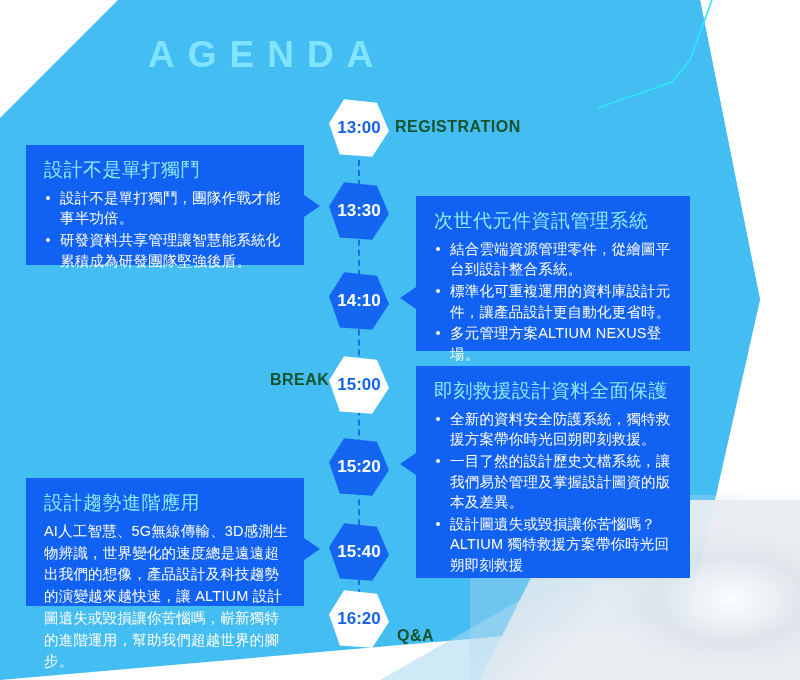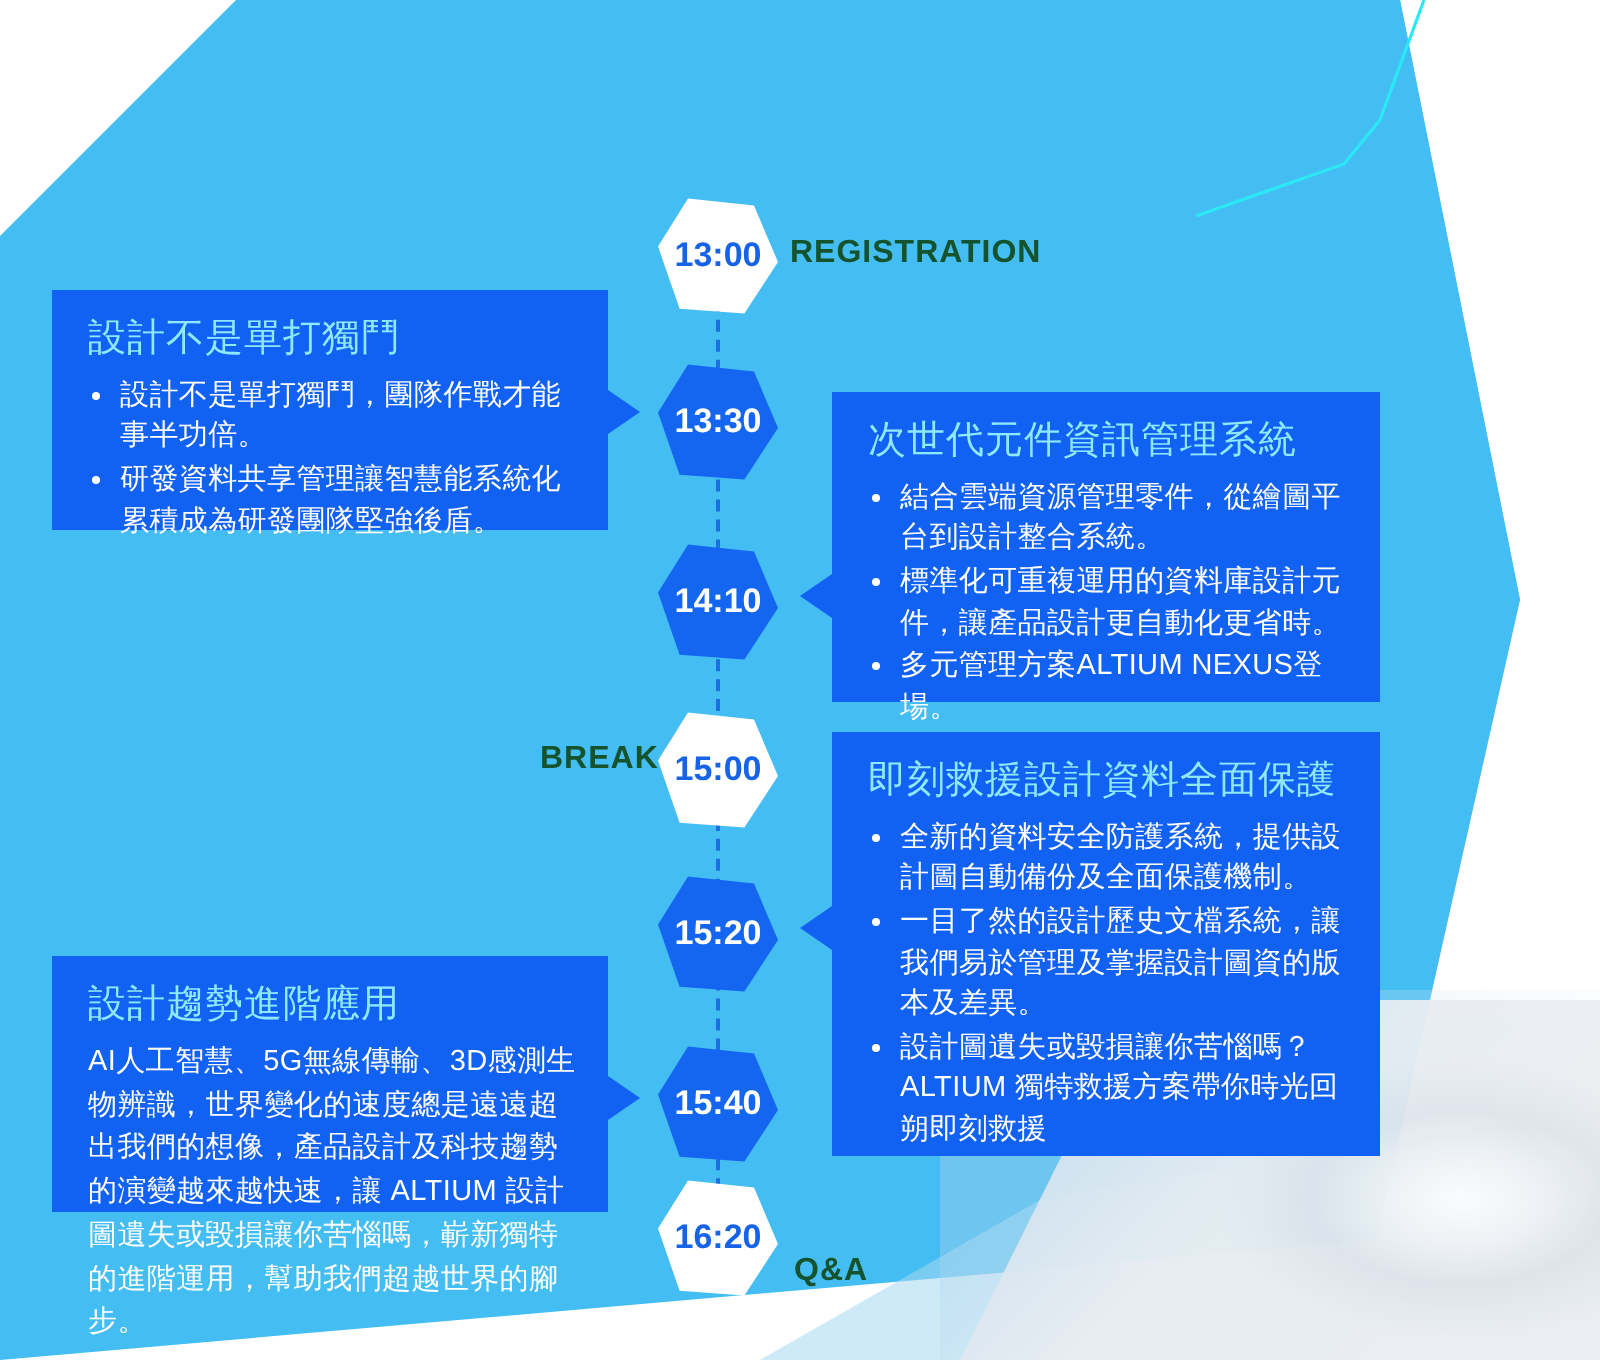--- a/index.html
+++ b/index.html
@@ -90,20 +90,21 @@
   <svg class="bg-svg" viewBox="0 0 800 680">
     <polygon points="0,118 118,0 700,0 760,300 688,620 0,680" fill="#44BDF2"></polygon>
     <polygon points="640,0 700,0 760,300 700,430 662,120" fill="#44BDF2"></polygon>
     <polyline points="598,108 672,82 690,60 712,0" fill="none" stroke="#2BE8F5" stroke-width="1.6"></polyline>
     <polygon points="520,600 760,560 800,600 800,680 380,680" fill="#A8D8F0" opacity="0.55"></polygon>
   </svg>
 
   <div class="photo-block"></div>
   <div class="photo-veil"></div>
 
+  <div class="agenda-title">AGENDA</div>
 
   <div class="tl-dash"></div>
 
   <div class="hex white" style="left:329px;top:98px;">
     <span>13:00</span>
   </div>
   <div class="side-label" style="left:395px;top:118px;">REGISTRATION</div>
 
   <div class="hex blue" style="left:329px;top:181px;">
     <span>13:30</span>
@@ -146,21 +147,21 @@
       <li>結合雲端資源管理零件，從繪圖平台到設計整合系統。</li>
       <li>標準化可重複運用的資料庫設計元件，讓產品設計更自動化更省時。</li>
       <li>多元管理方案ALTIUM NEXUS登場。</li>
     </ul>
   </div>
   <div class="arrow left" style="left:400px;top:287px;"></div>
 
   <div class="card" style="left:416px;top:366px;width:274px;height:212px;">
     <h3>即刻救援設計資料全面保護</h3>
     <ul>
-      <li>全新的資料安全防護系統，提供設計圖自動備份及全面保護機制。</li>
+      <li>全新的資料安全防護系統，獨特救援方案帶你時光回朔即刻救援。</li>
       <li>一目了然的設計歷史文檔系統，讓我們易於管理及掌握設計圖資的版本及差異。</li>
       <li>設計圖遺失或毀損讓你苦惱嗎？ALTIUM 獨特救援方案帶你時光回朔即刻救援</li>
     </ul>
   </div>
   <div class="arrow left" style="left:400px;top:453px;"></div>
 
   <div class="card" style="left:26px;top:478px;width:278px;height:128px;">
     <h3>設計趨勢進階應用</h3>
     <p>AI人工智慧、5G無線傳輸、3D感測生物辨識，世界變化的速度總是遠遠超出我們的想像，產品設計及科技趨勢的演變越來越快速，讓 ALTIUM 設計圖遺失或毀損讓你苦惱嗎，嶄新獨特的進階運用，幫助我們超越世界的腳步。</p>
   </div>

